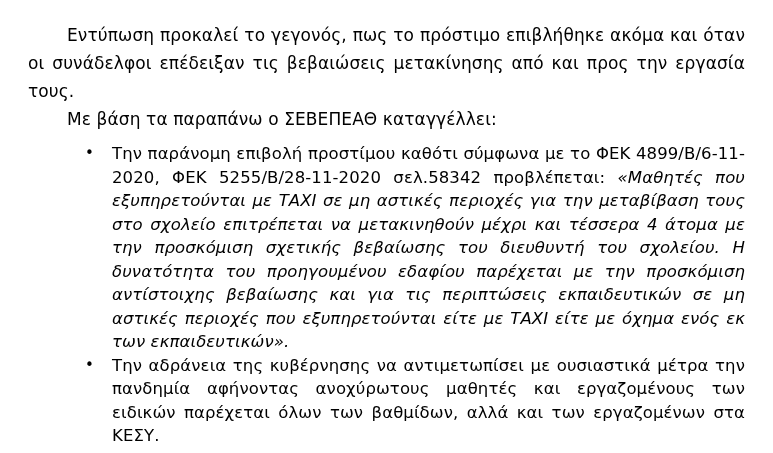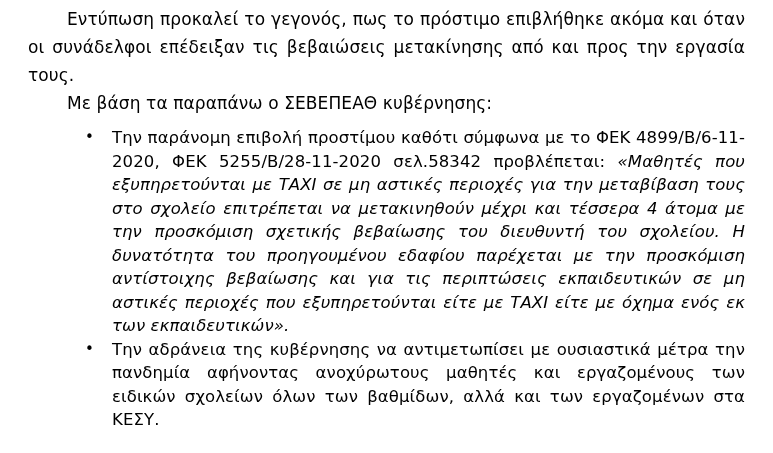--- a/index.html
+++ b/index.html
@@ -11,21 +11,21 @@
     width: 773px;
     height: 453px;
     overflow: hidden;
     font-family: "DejaVu Sans", "Liberation Sans", sans-serif;
     color: #000000;
   }
   .page {
     box-sizing: border-box;
     width: 773px;
     height: 333px;
-    padding: 5px 28px 0 28px;
+    padding: 21px 28px 0 28px;
     background: #ffffff;
   }
   .para {
     margin: 0;
     font-size: 17px;
     line-height: 28px;
     text-align: justify;
     text-indent: 39px;
     letter-spacing: 0.1px;
   }
@@ -59,34 +59,34 @@
 </head>
 <body>
 
 <div class="page">
 
   <p class="para">
     <span>Εντύπωση προκαλεί το γεγονός, πως το πρόστιμο επιβλήθηκε ακόμα και όταν οι συνάδελφοι επέδειξαν τις βεβαιώσεις μετακίνησης από και προς την εργασία τους.</span>
   </p>
 
   <p class="para">
-    <span>Με βάση τα παραπάνω ο ΣΕΒΕΠΕΑΘ κυβέρνησης:</span>
+    <span>Με βάση τα παραπάνω ο ΣΕΒΕΠΕΑΘ καταγγέλλει:</span>
   </p>
 
   <ul class="bullet-list">
 
     <li class="bullet-item">
       <span class="bullet-marker">•</span>
       <div class="bullet-body">
         <span>Την παράνομη επιβολή προστίμου καθότι σύμφωνα με το ΦΕΚ 4899/Β/6-11-2020, ΦΕΚ 5255/Β/28-11-2020 σελ.58342 προβλέπεται: </span><span class="quote-em">«Μαθητές που εξυπηρετούνται με ΤΑΧΙ σε μη αστικές περιοχές για την μεταβίβαση τους στο σχολείο επιτρέπεται να μετακινηθούν μέχρι και τέσσερα 4 άτομα με την προσκόμιση σχετικής βεβαίωσης του διευθυντή του σχολείου. Η δυνατότητα του προηγουμένου εδαφίου παρέχεται με την προσκόμιση αντίστοιχης βεβαίωσης και για τις περιπτώσεις εκπαιδευτικών σε μη αστικές περιοχές που εξυπηρετούνται είτε με ΤΑΧΙ είτε με όχημα ενός εκ των εκπαιδευτικών».</span>
       </div>
     </li>
 
     <li class="bullet-item">
       <span class="bullet-marker">•</span>
       <div class="bullet-body">
-        <span>Την αδράνεια της κυβέρνησης να αντιμετωπίσει με ουσιαστικά μέτρα την πανδημία αφήνοντας ανοχύρωτους μαθητές και εργαζομένους των ειδικών σχολείων όλων των βαθμίδων, αλλά και των εργαζομένων στα ΚΕΣΥ.</span>
+        <span>Την αδράνεια της κυβέρνησης να αντιμετωπίσει με ουσιαστικά μέτρα την πανδημία αφήνοντας ανοχύρωτους μαθητές και εργαζομένους των ειδικών παρέχεται όλων των βαθμίδων, αλλά και των εργαζομένων στα ΚΕΣΥ.</span>
       </div>
     </li>
 
   </ul>
 
 </div>
 
 </body></html>

